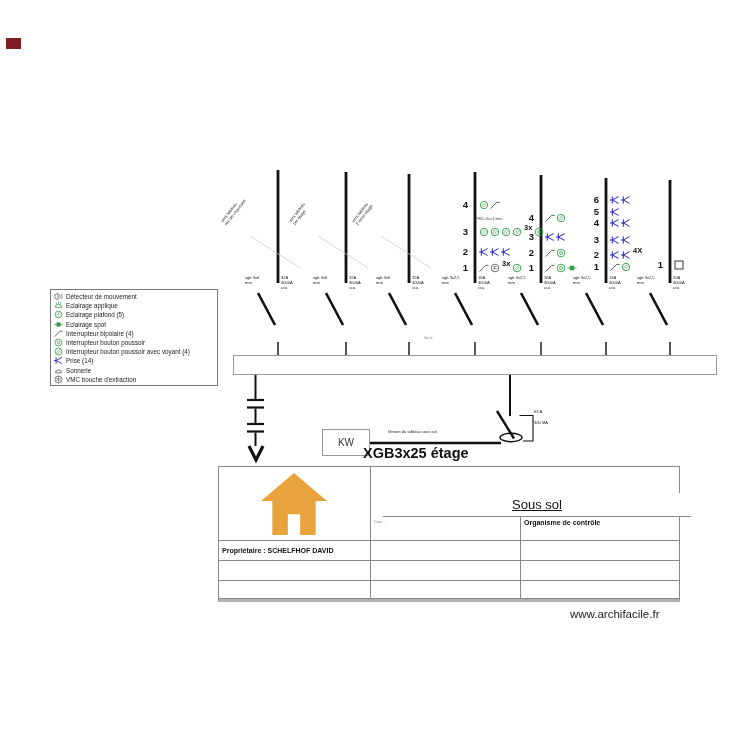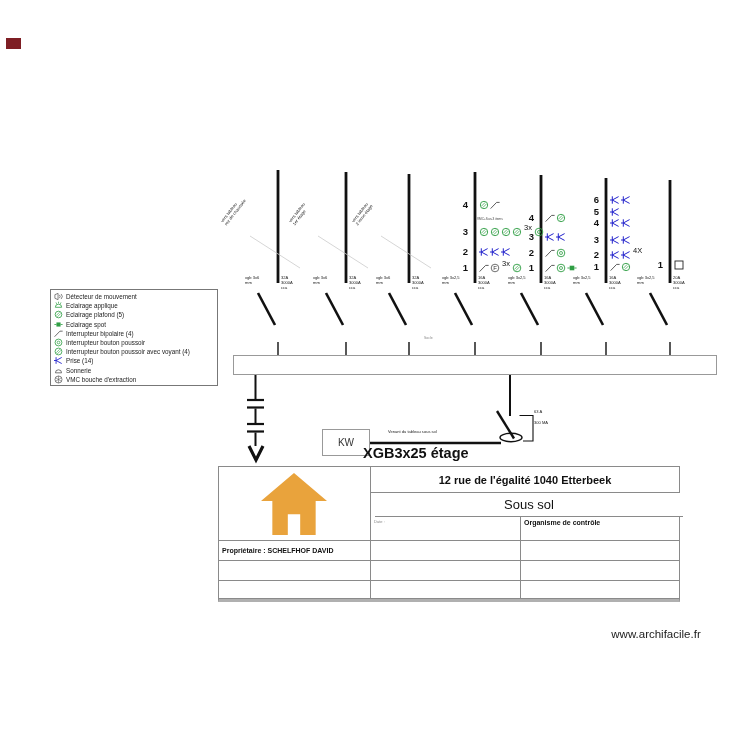--- a/index.html
+++ b/index.html
@@ -9,21 +9,21 @@
   svg.overlay{position:absolute;left:0;top:0;pointer-events:none;}
   
   .tt{font-size:7px;line-height:1.15;transform:scale(0.58);transform-origin:0 0;
       white-space:pre-line;display:block;color:#222;}
   .tt.gray{color:#888;}
   .num{position:absolute;font-size:9.5px;font-weight:bold;text-align:right;color:#111;}
   .symrow{position:absolute;display:flex;align-items:center;gap:1px;height:12px;padding:0 3px 0 4px;
           background:linear-gradient(to bottom,transparent 47%,#b3b3b3 47%,#b3b3b3 53%,transparent 53%);}
   .sym{display:inline-flex;width:10px;height:10px;align-items:center;justify-content:center;background:transparent;}
   .sym svg{display:block;}
-  .suffix{font-size:7.5px;font-weight:normal;transform:translateY(-4px);line-height:1;padding:0 1px;color:#111;}
+  .suffix{font-size:7.5px;font-weight:bold;transform:translateY(-4px);line-height:1;padding:0 1px;color:#111;}
   .toplabel{position:absolute;width:120px;font-size:7px;line-height:1.2;white-space:pre-line;
             transform-origin:0 100%;transform:rotate(-52deg) scale(0.62);color:#222;}
   
   .legend{position:absolute;left:50px;top:289px;width:168px;height:97px;border:1px solid #777;
           box-sizing:border-box;padding:2px 3px;background:#fff;}
   .legrow{display:flex;align-items:center;gap:3px;height:9.2px;}
   .legrow .sym{width:9px;height:9px;}
   .leglabel{font-size:6.3px;color:#222;white-space:nowrap;}
   
   .band{position:absolute;left:233px;top:355px;width:484px;height:20px;border:1px solid #999;
@@ -36,21 +36,21 @@
   .xgb{position:absolute;left:363px;top:445px;font-size:14.5px;font-weight:bold;color:#111;}
   
   .ttable{position:absolute;left:218px;top:466px;width:460px;height:132px;border:1px solid #8a8a8a;
           border-bottom:3px solid #b0b0b0;box-sizing:content-box;background:#fff;}
   .cell{position:absolute;box-sizing:border-box;border-right:1px solid #8a8a8a;border-bottom:1px solid #8a8a8a;background:#fff;}
   .cell.noright{border-right:none;}
   .addr{font-size:11px;font-weight:bold;text-align:center;line-height:26px;}
   .level{font-size:13px;text-align:center;line-height:24px;}
   .smallbold{font-size:7px;font-weight:bold;padding:2px 0 0 3px;}
   .owner{font-size:7px;font-weight:bold;display:flex;align-items:center;padding-left:3px;}
-  .footer{position:absolute;left:570px;top:608px;width:172px;text-align:center;font-size:11.5px;color:#1c1c1c;margin-top:20px;}
+  .footer{position:absolute;left:570px;top:608px;width:172px;text-align:left;font-size:11.5px;color:#1c1c1c;}
   .redmark{position:absolute;left:6px;top:38px;width:15px;height:11px;background:#7e1e24;}
 </style>
 </head>
 <body>
 
 <div class="canvas">
 
   <div class="redmark"></div>
 
   <svg class="overlay" id="wiring" width="750" height="750">
@@ -514,22 +514,21 @@
   <div class="abs" style="left:424px;top:336px;width:60px;">
     <span class="tt gray" style="transform:scale(0.5);">Socle</span>
     </div>
 
   <div class="ttable">
     <div class="cell" style="left:0;top:0;width:152px;height:74px;">
       <svg width="66" height="62" viewBox="0 0 64 60" style="position:absolute;left:42px;top:6px;">
         <path d="M32 0 L64 27 L53 27 L53 60 L38 60 L38 40 L26 40 L26 60 L11 60 L11 27 L0 27 Z" fill="#e9a33c"></path>
       </svg>
     </div>
-    <div class="cell noright addr" style="left:152px;top:0;width:308px;height:26px;">12 rue de l'égalité 1040 Etterbeek</div>
-    <div class="cell noright level" style="left:156px;top:26px;width:308px;height:24px;">Sous sol</div>
+    <div class="cell noright level" style="left:164px;top:26px;width:308px;height:24px;text-decoration:underline;">Sous sol</div>
     <div class="cell" style="left:152px;top:50px;width:150px;height:24px;">
       <span class="tt gray" style="margin:3px 0 0 3px;">Date :</span>
       </div>
     <div class="cell noright smallbold" style="left:302px;top:50px;width:158px;height:24px;">Organisme de contrôle</div>
     <div class="cell owner" style="left:0;top:74px;width:152px;height:20px;">Propriétaire : SCHELFHOF DAVID</div>
     <div class="cell" style="left:152px;top:74px;width:150px;height:20px;"></div>
     <div class="cell noright" style="left:302px;top:74px;width:158px;height:20px;"></div>
     <div class="cell" style="left:0;top:94px;width:152px;height:20px;"></div>
     <div class="cell" style="left:152px;top:94px;width:150px;height:20px;"></div>
     <div class="cell noright" style="left:302px;top:94px;width:158px;height:20px;"></div>

